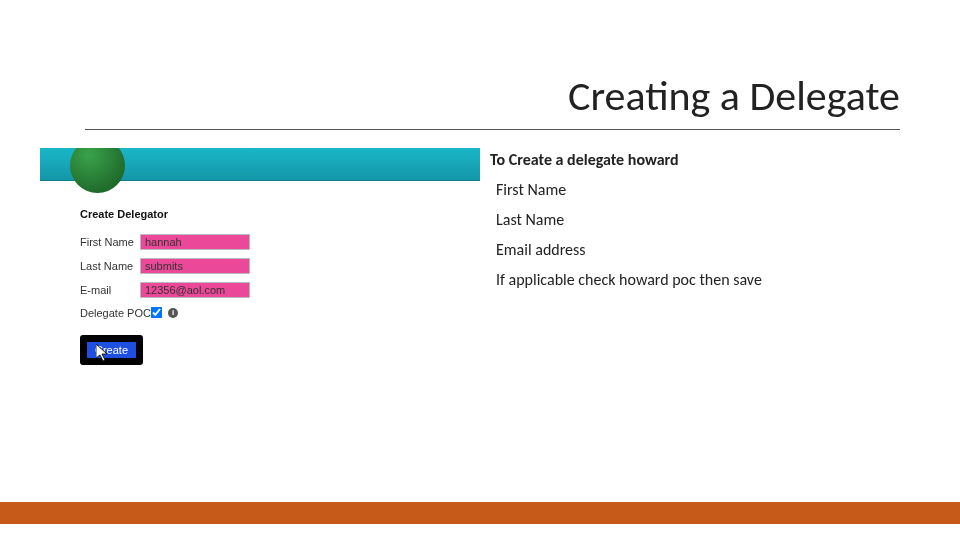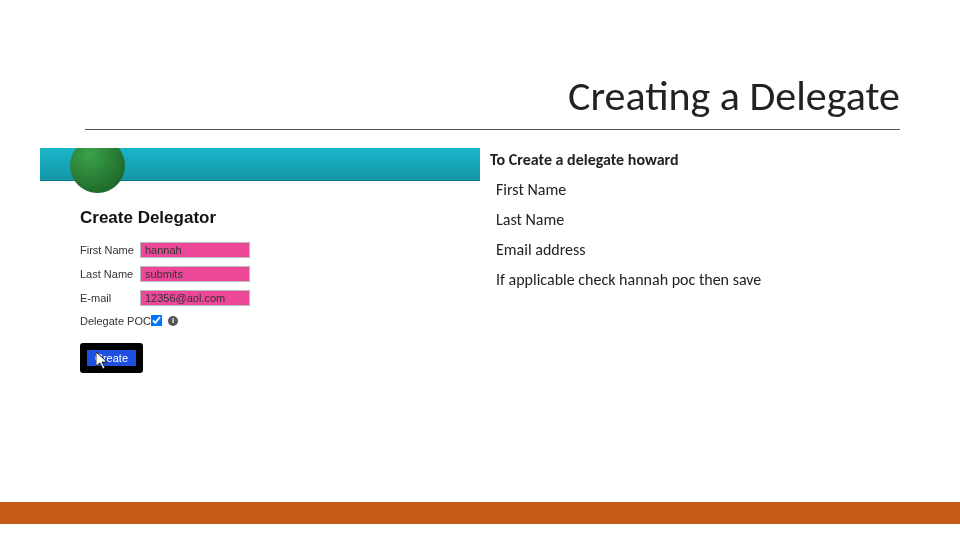--- a/index.html
+++ b/index.html
@@ -81,21 +81,21 @@
   .shot .form {
     position: absolute;
     top: 60px;
     left: 40px;
     right: 10px;
     font-family: Arial, sans-serif;
   }
 
   .shot .form-title {
     font-weight: 700;
-    font-size: 17px;
+    font-size: 11px;
     color: #111;
     margin-bottom: 14px;
   }
 
   .shot .row {
     display: flex;
     align-items: center;
     margin: 8px 0;
     font-size: 11px;
     color: #333;
@@ -171,21 +171,21 @@
 </head>
 <body>
 
 <div class="title">Creating a Delegate</div>
 
 <div class="right-col">
   <div class="intro">To Create a delegate howard</div>
   <div class="item">First Name</div>
   <div class="item">Last Name</div>
   <div class="item">Email address</div>
-  <div class="item">If applicable check hannah poc then save</div>
+  <div class="item">If applicable check howard poc then save</div>
 </div>
 
 <div class="shot">
   <div class="teal-bar"></div>
   <div class="green-circle"></div>
 
   <div class="form">
     <div class="form-title">Create Delegator</div>
 
     <div class="row">

